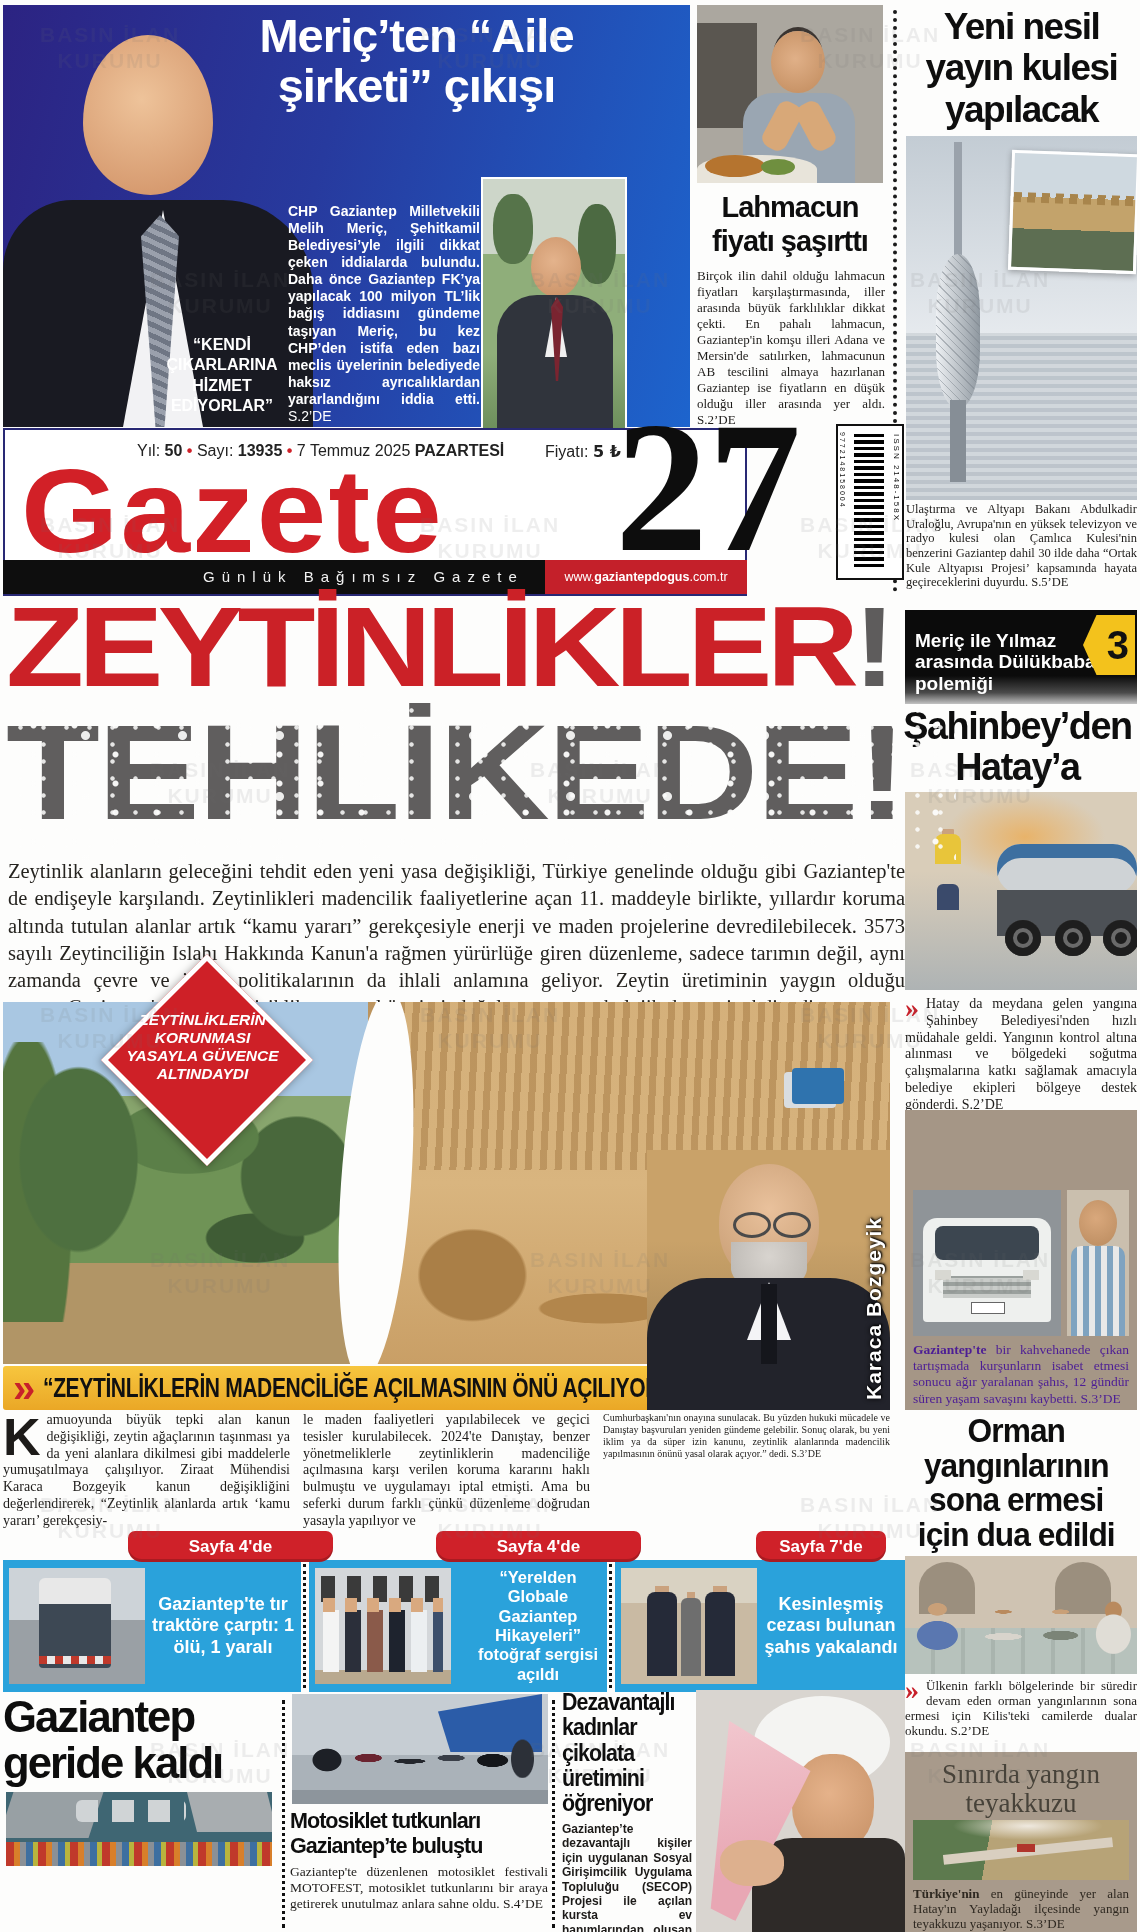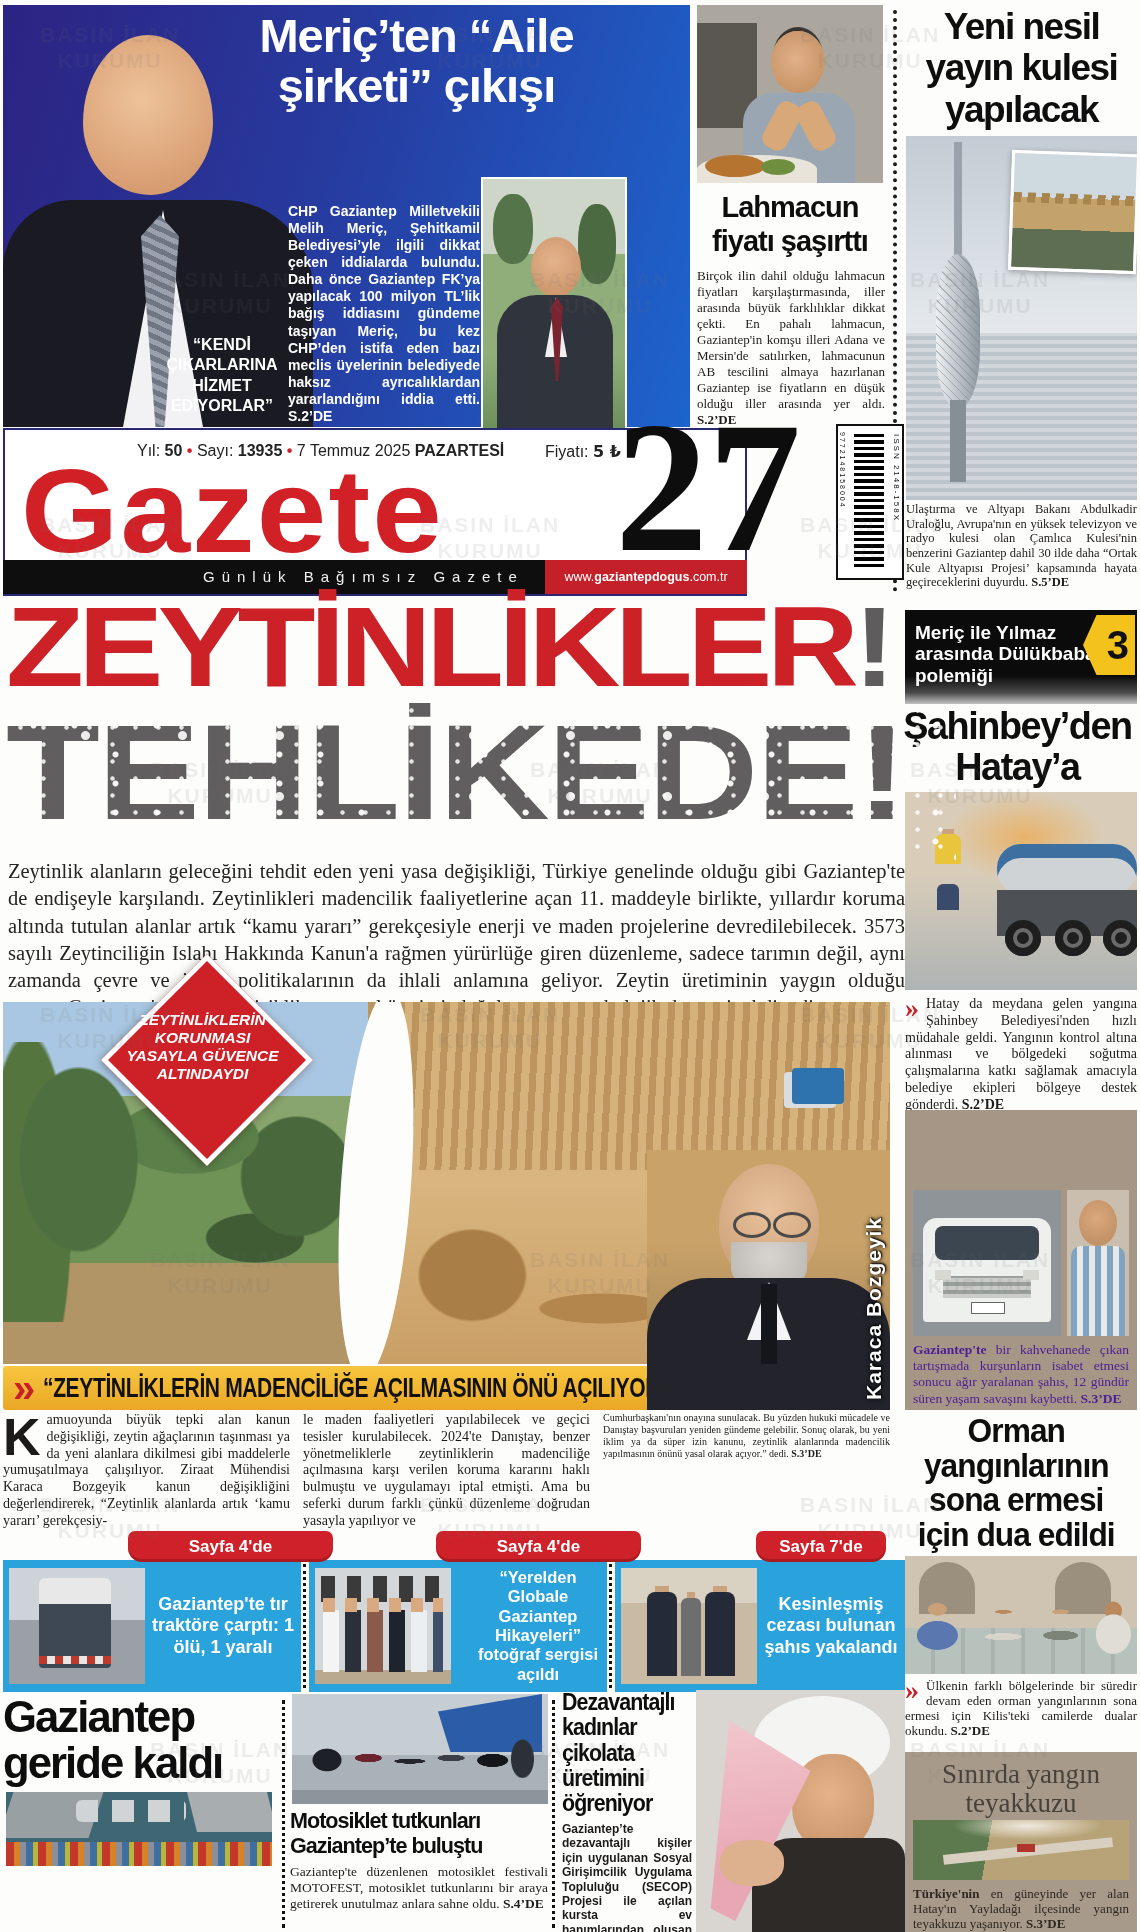--- a/index.html
+++ b/index.html
@@ -4,21 +4,21 @@
 <style>
   html,body{margin:0;padding:0;background:#e8e8e8;}
   #page{position:relative;width:1140px;height:1932px;background:#fdfdfc;margin:0 auto;
         font-family:"Liberation Sans","DejaVu Sans",sans-serif;color:#141414;overflow:hidden;}
   .abs{position:absolute;}
   .ph{position:absolute;overflow:hidden;background:#c9c9c9;}
   .l{position:absolute;}
   .serif{font-family:"Liberation Serif","DejaVu Serif",serif;}
   .jt{text-align:justify;}
   .hl{font-weight:800;color:#0e0e0e;text-align:center;letter-spacing:-1px;}
-  .pr{font-weight:700;}
+  .pr{font-weight:400;}
   .chev{float:left;color:#c8202a;font-weight:800;font-size:28px;line-height:.85;margin-right:7px;}
   .dot-v{position:absolute;width:0;border-left:4px dotted #1b1b1b;}
   .ribbon{position:absolute;height:31px;background:#cf2129;color:#fff;font-weight:800;font-size:17px;
           line-height:31px;text-align:center;border-radius:7px 7px 14px 14px;box-shadow:inset 0 -3px rgba(0,0,0,.18);z-index:7;}
   .bluebox{position:absolute;background:#2aa2db;display:flex;align-items:center;}
   .bluebox .txt{flex:1;color:#fff;font-weight:800;text-align:center;line-height:1.18;padding:2px 6px;}
   .speckle{pointer-events:none;background-image:
      radial-gradient(circle, rgba(253,253,252,.95) 0 2.5px, transparent 3.5px),
      radial-gradient(circle, rgba(253,253,252,.9) 0 4px, transparent 5px),
      radial-gradient(circle, rgba(253,253,252,.85) 0 1.8px, transparent 2.6px);
@@ -282,21 +282,21 @@
     <span>Gaziantep’te dezavantajlı kişiler için uygulanan Sosyal Girişimcilik Uygulama Topluluğu (SECOP) Projesi ile açılan kursta ev hanımlarından oluşan kadınlara çikolata üretimi öğretiliyor.</span> 
   </div>
   <div class="ph" style="left:696px;top:1690px;width:209px;height:242px;background:#d9d5d0;">
     <div class="l" style="left:58px;top:6px;width:136px;height:92px;background:#f4f4f2;border-radius:50%;"></div>
     <div class="l" style="left:96px;top:64px;width:82px;height:98px;background:radial-gradient(circle at 45% 40%,#e5b28a,#c9946a 85%);border-radius:46%;"></div>
     <div class="l" style="left:56px;top:148px;width:153px;height:94px;background:#2e2a28;border-radius:40px 20px 0 0;"></div>
     <div class="l" style="left:-6px;top:36px;width:120px;height:196px;background:linear-gradient(160deg,#f2c8cf,#e8a7b4 70%);clip-path:polygon(18% 0,92% 18%,52% 100%,30% 96%);transform:rotate(10deg);"></div>
     <div class="l" style="left:24px;top:150px;width:64px;height:46px;background:#ddb08e;border-radius:45%;"></div>
   </div>
 
-  <div class="abs" style="left:905px;top:610px;width:232px;height:94px;background:linear-gradient(180deg,#0b0b0b 0 70%,#4a4a4a 88%,#c2c2c2 100%);padding:12px 10px;box-sizing:border-box;">
+  <div class="abs" style="left:905px;top:610px;width:232px;height:94px;background:linear-gradient(180deg,#0b0b0b 0 70%,#4a4a4a 88%,#c2c2c2 100%);padding:20px 10px;box-sizing:border-box;">
     <div style="font-size:19px;font-weight:800;line-height:1.13;color:#fff;">
       <div>Meriç ile Yılmaz</div>
       <div>arasında Dülükbaba</div>
       <div>polemiği</div>
     </div>
     <div class="l" style="right:2px;top:5px;width:52px;height:60px;background:#f3c21c;clip-path:polygon(26% 0,100% 0,100% 100%,26% 100%,0 50%);color:#111;font-size:40px;font-weight:800;line-height:60px;text-align:right;padding-right:6px;box-sizing:border-box;">3</div>
   </div>
 
   <div class="abs hl" style="left:903px;top:706px;width:236px;font-size:39px;line-height:1.04;letter-spacing:-1.5px;transform:scaleX(.97);transform-origin:left;">
     <div>Şahinbey’den</div>

